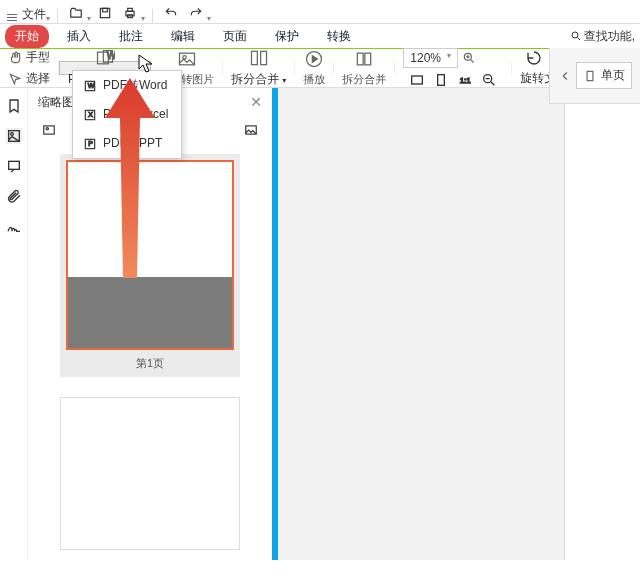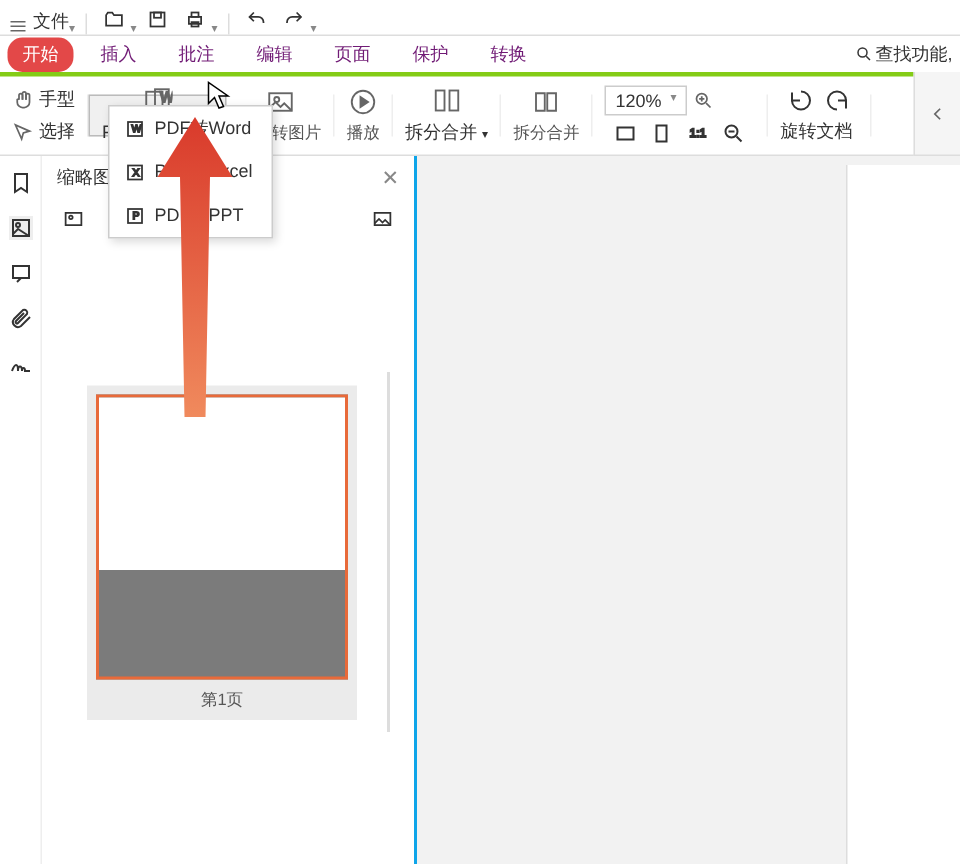--- a/index.html
+++ b/index.html
@@ -4,43 +4,43 @@
 <style>
 *{margin:0;padding:0;box-sizing:border-box;font-family:"Microsoft YaHei",Arial,sans-serif;font-size:12px;color:#333}
 body{width:640px;height:576px;background:#fff;overflow:hidden;position:relative}
 .topbar{height:24px;display:flex;align-items:flex-end;border-bottom:1px solid #ddd;padding:0 5px;gap:3px}
 .topbar .menu-icon{width:14px;display:flex;flex-direction:column;gap:2px;padding:2px}
 .topbar .menu-icon span{height:1px;background:#666}
 .topbar .divider{width:1px;height:14px;background:#ddd;margin:0 4px}
 .topbar .iconbtn{width:22px;height:20px;display:flex;align-items:center;justify-content:center;color:#666;cursor:pointer}
 .topbar .dd{font-size:8px;color:#888;margin-left:-3px}
 .menutabs{height:24px;display:flex;align-items:center;padding:0 5px;gap:8px}
-.menutabs .tab{padding:3px 10px;cursor:pointer;color:#701a75}
+.menutabs .tab{padding:3px 10px;cursor:pointer;color:#0f172a}
 .menutabs .tab.active{background:#e34848;color:#fff;border-radius:10px}
 .menutabs .spacer{flex:1}
 .menutabs .search{display:flex;align-items:center;color:#888;gap:2px}
-.ribbon{height:56px;border-top:3px solid #84cc16;border-bottom:1px solid #ddd;display:flex;align-items:stretch;padding:12px 0}
+.ribbon{height:40px;border-top:1px solid #84cc16;border-bottom:1px solid #ddd;display:flex;align-items:stretch;padding:12px 0}
 .rgroup{display:flex;flex-direction:column;align-items:center;justify-content:center;padding:0 8px;gap:3px;border-right:1px solid #eee;cursor:pointer}
 .rgroup .ic{width:22px;height:22px;display:flex;align-items:center;justify-content:center;color:#666}
 .rgroup .lbl{font-size:11px;color:#555;white-space:nowrap}
 .rgroup2{display:flex;flex-direction:column;justify-content:center;gap:4px;padding:0 8px;border-right:1px solid #eee}
 .rgroup2 .row{display:flex;align-items:center;gap:4px;cursor:pointer}
 .rgroup.active{background:#f0f0f0;border:1px solid #bbb}
 .zoombox{border:1px solid #ccc;padding:2px 6px;display:flex;align-items:flex-start;gap:6px;color:#e34848}
 .iconrow{display:flex;gap:8px;padding:0 6px;align-items:center}
 .iconrow .sic{width:16px;height:16px;color:#666;cursor:pointer}
 .main{display:flex;height:calc(576px - 104px)}
 .sidebar{width:28px;border-right:1px solid #eee;display:flex;flex-direction:column;align-items:center;gap:14px;padding-top:10px}
 .sidebar .sic{width:16px;height:16px;color:#888;cursor:pointer}
-.thumbpanel{width:250px;border-right:2px solid #0ea5e9;display:flex;flex-direction:column}
+.thumbpanel{width:250px;border-right:6px solid #0ea5e9;display:flex;flex-direction:column}
 .thumbpanel .hdr{height:28px;display:flex;align-items:center;padding:0 10px;font-size:12px;color:#555}
 .thumbpanel .hdr .close{margin-left:auto;cursor:pointer;color:#888;font-size:14px}
 .thumbpanel .tools{height:28px;display:flex;align-items:center;padding:0 14px;gap:14px;color:#888}
 .thumbpanel .tools .spacer{flex:1}
-.thumbpanel .scroll{flex:1;overflow:auto;padding:10px 30px;display:flex;flex-direction:row;gap:20px;align-items:center}
+.thumbpanel .scroll{flex:1;overflow:auto;padding:10px 30px;display:flex;flex-direction:column;gap:20px;align-items:center}
 .thumbcard{width:180px;background:#ebebeb;padding:6px 6px 0 6px;display:flex;flex-direction:column;align-items:center}
 .thumbcard.sel .page{border:2px solid #e86a3a}
 .thumbcard .page{width:168px;background:#7b7b7b;display:flex;align-items:flex-start}
 .thumbcard .page .top{width:100%;height:115px;background:#fff}
 .thumbcard.sel .page{height:190px}
 .thumbcard .cap{padding:6px;font-size:11px;color:#555}
 .thumbcard2{width:180px;height:240px;border:1px solid #ddd;background:#fff}
 .doc{flex:1;background:#f2f2f2;display:flex;justify-content:flex-end;overflow:hidden}
 .doc .paper{width:80px;height:100%;background:#fff;border-left:1px solid #ddd;margin-top:6px;margin-right:-4px}
 .dropdown{position:absolute;left:72px;top:70px;width:110px;background:#fff;border:1px solid #ccc;box-shadow:2px 2px 6px rgba(0,0,0,0.15);z-index:10}
@@ -150,34 +150,34 @@
           <rect x="3" y="5" width="18" height="14"></rect>
           <circle cx="9" cy="10" r="2"></circle>
           <path d="M3 17l5-5 4 4 3-3 6 6"></path>
         </svg>
       </div>
     <span class="lbl">PDF转图片</span>
   </div>
   <div class="rgroup">
     <div class="ic">
         <svg width="20" height="20" viewBox="0 0 24 24" fill="none" stroke="#666" stroke-width="1.5">
+          <rect x="3" y="4" width="7" height="16"></rect>
+          <rect x="14" y="4" width="7" height="16"></rect>
+        </svg>
+      </div>
+    <span class="lbl"><span>拆分合并</span> <span style="font-size:8px">▾</span></span>
+  </div>
+  <div class="rgroup">
+    <div class="ic">
+        <svg width="20" height="20" viewBox="0 0 24 24" fill="none" stroke="#666" stroke-width="1.5">
           <circle cx="12" cy="12" r="9"></circle>
           <path d="M10 8l6 4-6 4z" fill="#666"></path>
         </svg>
       </div>
     <span class="lbl">播放</span>
-  </div>
-  <div class="rgroup">
-    <div class="ic">
-        <svg width="20" height="20" viewBox="0 0 24 24" fill="none" stroke="#666" stroke-width="1.5">
-          <rect x="3" y="4" width="7" height="16"></rect>
-          <rect x="14" y="4" width="7" height="16"></rect>
-        </svg>
-      </div>
-    <span class="lbl"><span>拆分合并</span> <span style="font-size:8px">▾</span></span>
   </div>
   <div class="rgroup">
     <div class="ic">
         <svg width="20" height="20" viewBox="0 0 24 24" fill="none" stroke="#666" stroke-width="1.5">
           <path d="M4 5h7v14H4zM13 5h7v14h-7z"></path>
         </svg>
       </div>
     <span class="lbl">拆分合并</span>
   </div>
   <div class="rgroup2" style="border-right:1px solid #eee">
@@ -221,20 +221,26 @@
     <div class="row">
         <span class="lbl">旋转文档</span>
       </div>
   </div>
 </div>
 
 <div class="singlepage">
   <svg width="14" height="14" viewBox="0 0 24 24" fill="none" stroke="#666" stroke-width="2">
       <path d="M15 6l-6 6 6 6"></path>
     </svg>
+  <div class="box">
+    <svg width="14" height="14" viewBox="0 0 24 24" fill="none" stroke="#666" stroke-width="2">
+        <rect x="7" y="4" width="10" height="16"></rect>
+      </svg>
+    <span>单页</span>
+  </div>
 </div>
 
 <div class="main">
   <div class="sidebar">
     <svg class="sic" viewBox="0 0 24 24" fill="none" stroke="currentColor" stroke-width="2">
         <path d="M6 3h12v18l-6-4-6 4z"></path>
       </svg>
     <svg class="sic" viewBox="0 0 24 24" fill="none" stroke="currentColor" stroke-width="2" style="background:#eee">
         <rect x="4" y="4" width="16" height="16"></rect>
         <circle cx="9" cy="9" r="2"></circle>

